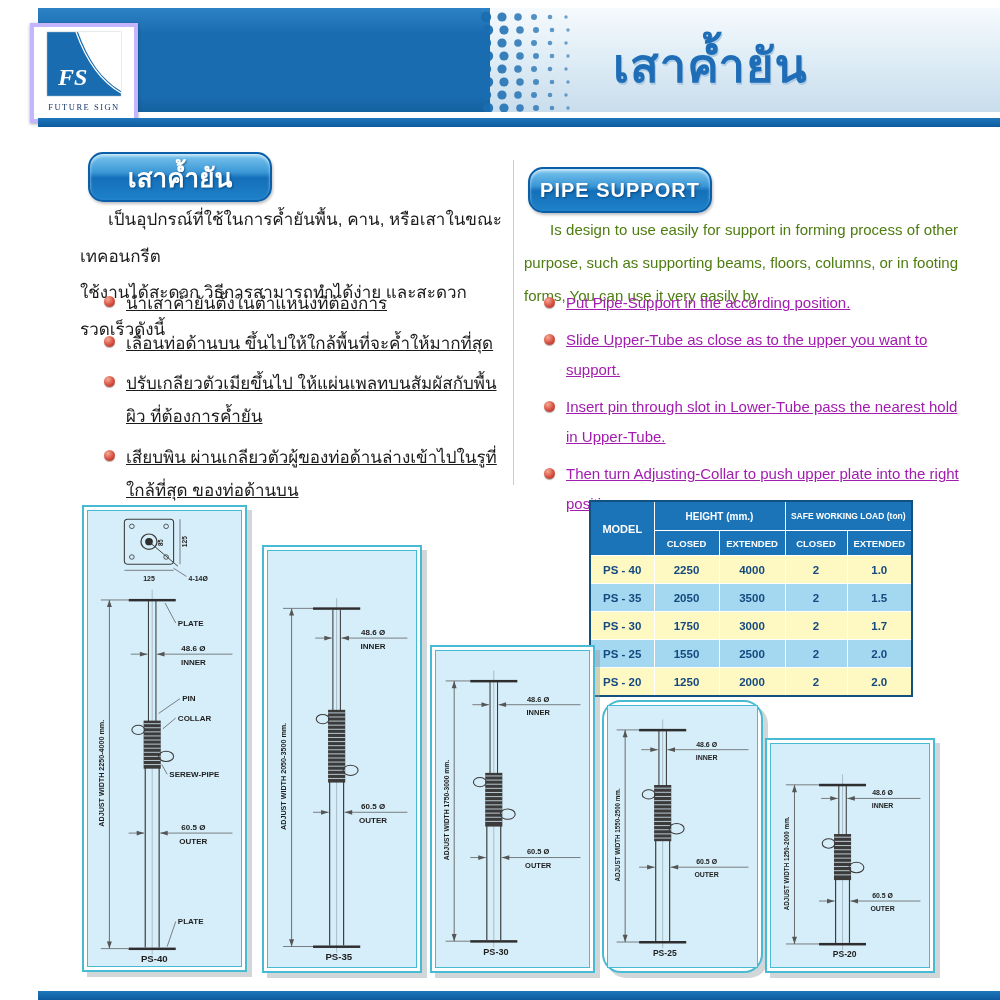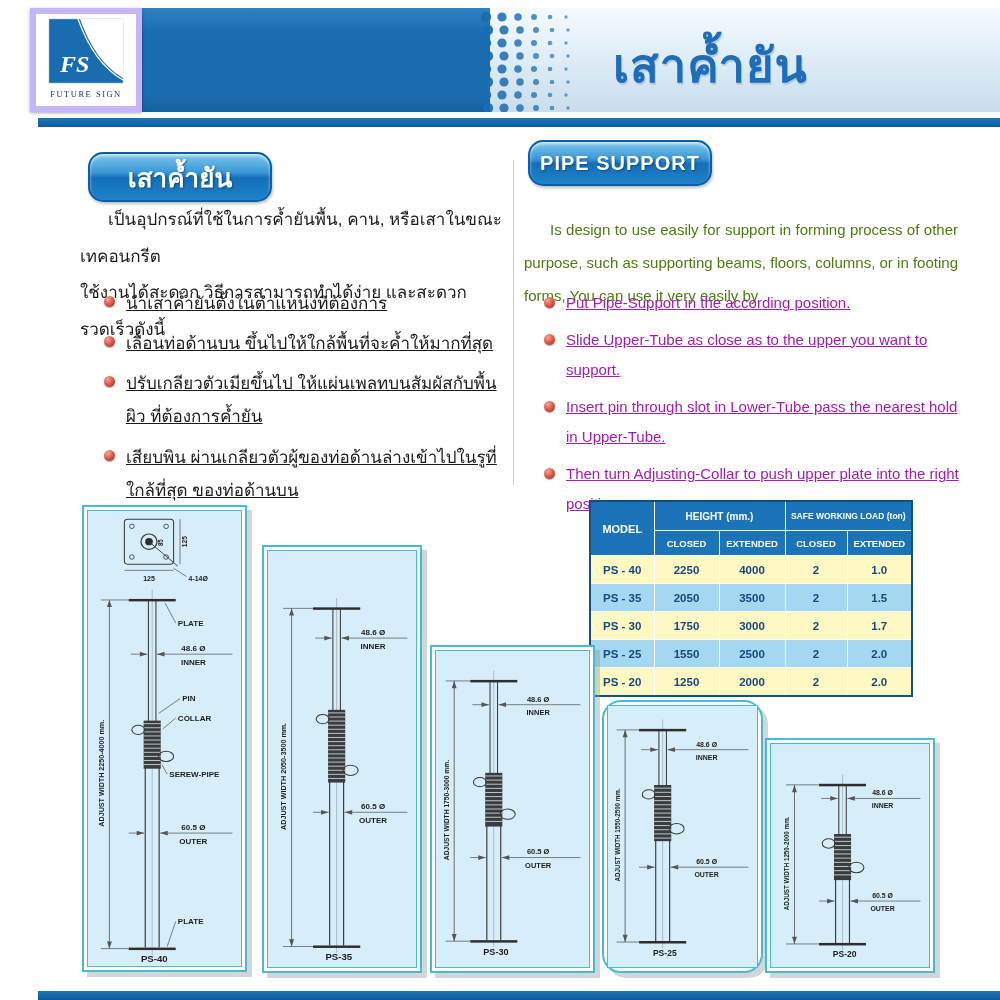--- a/index.html
+++ b/index.html
@@ -14,32 +14,32 @@
              background:linear-gradient(180deg,#f5fafd 0%,#dcebf5 55%,#c9ddec 100%);}
   #dots{position:absolute;left:440px;top:0;width:130px;height:104px;}
   .page-title{position:absolute;left:575px;top:20px;font-size:47px;font-weight:bold;
               color:#1e6db6;letter-spacing:1px;text-shadow:1px 2px 0 rgba(160,195,225,.8);}
   .hdr-bar{position:absolute;left:38px;top:118px;width:962px;height:9px;
            background:linear-gradient(180deg,#1c77ba,#0e5aa0);}
   .bottom-bar{position:absolute;left:38px;top:991px;width:962px;height:9px;
               background:linear-gradient(180deg,#1c77ba,#0e5aa0);}
 
   
-  .logo{position:absolute;left:30px;top:8px;width:100px;height:92px;background:#fff;
-        border:6px solid #c4b5fd;box-shadow:0 1px 3px rgba(0,0,30,.35);}
+  .logo{position:absolute;left:30px;top:23px;width:100px;height:92px;background:#fff;
+        border:4px solid #c4b5fd;box-shadow:0 1px 3px rgba(0,0,30,.35);}
   .logo svg{display:block;width:100%;height:100%;}
 
   
   .pill{position:absolute;display:flex;align-items:center;justify-content:center;
         background:linear-gradient(180deg,#7cc7ef 0%,#3b97d6 40%,#146fb9 52%,#1e82c9 100%);
         border:2px solid #0b5ea8;border-radius:15px;color:#fff;font-weight:bold;
         text-shadow:1px 1px 2px rgba(0,40,80,.55);
         box-shadow:inset 0 2px 3px rgba(255,255,255,.65), 1px 2px 3px rgba(0,0,0,.25);}
   .pill-thai{left:88px;top:152px;width:180px;height:46px;font-size:26px;}
-  .pill-en{left:528px;top:140px;width:180px;height:42px;font-size:20px;letter-spacing:1px;}
+  .pill-en{left:528px;top:167px;width:180px;height:42px;font-size:20px;letter-spacing:1px;}
 
   
   .thai-intro{position:absolute;left:80px;top:202px;width:428px;font-size:17px;line-height:2.15;}
   .thai-intro .ind{text-indent:28px;}
   .en-intro{position:absolute;left:524px;top:198px;width:434px;font-size:15px;line-height:2.2;
             text-align:justify;text-indent:26px;color:#4d7c0f;}
   ul.blist{list-style:none;margin:0;padding:0;position:absolute;}
   ul.blist li{display:flex;gap:11px;margin-bottom:7px;text-decoration:underline;}
   .blist-thai{left:104px;top:287px;width:404px;font-size:17px;}
   .blist-thai li{line-height:1.95;}

